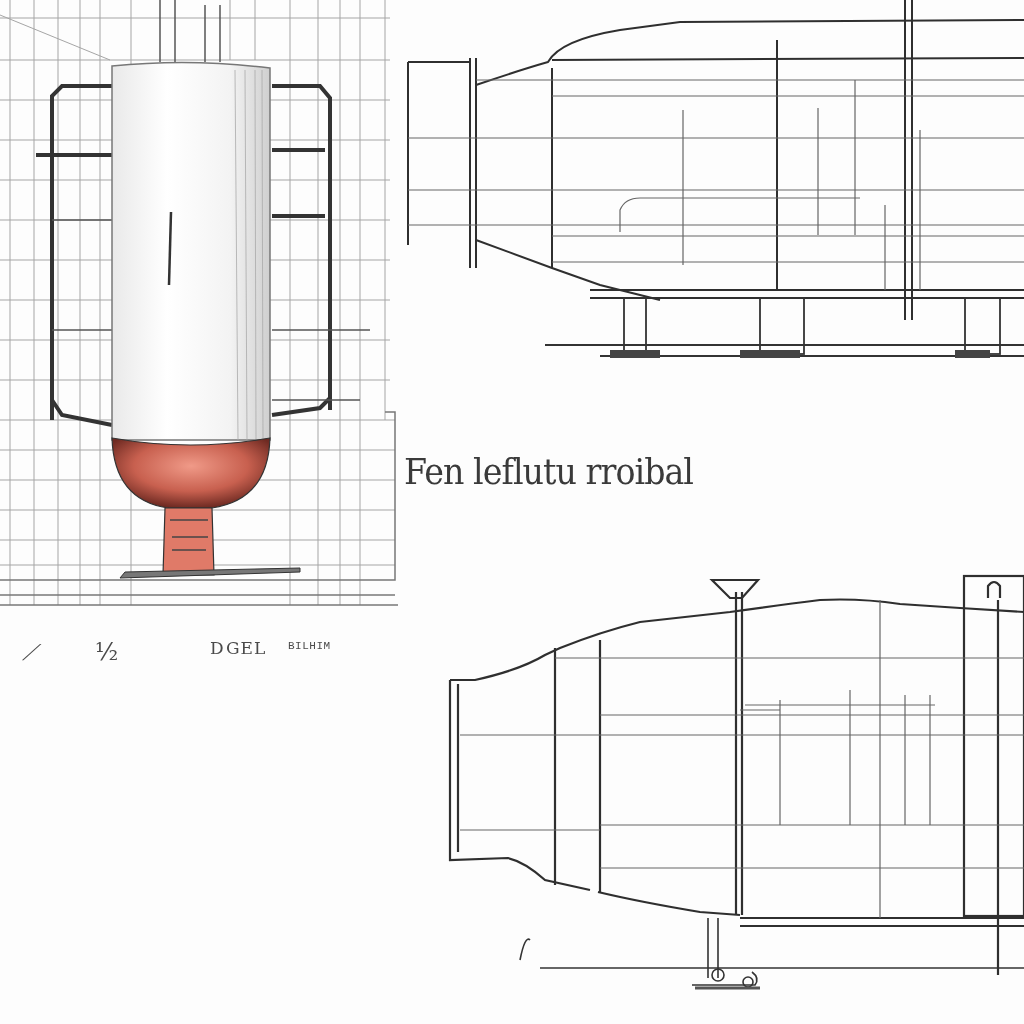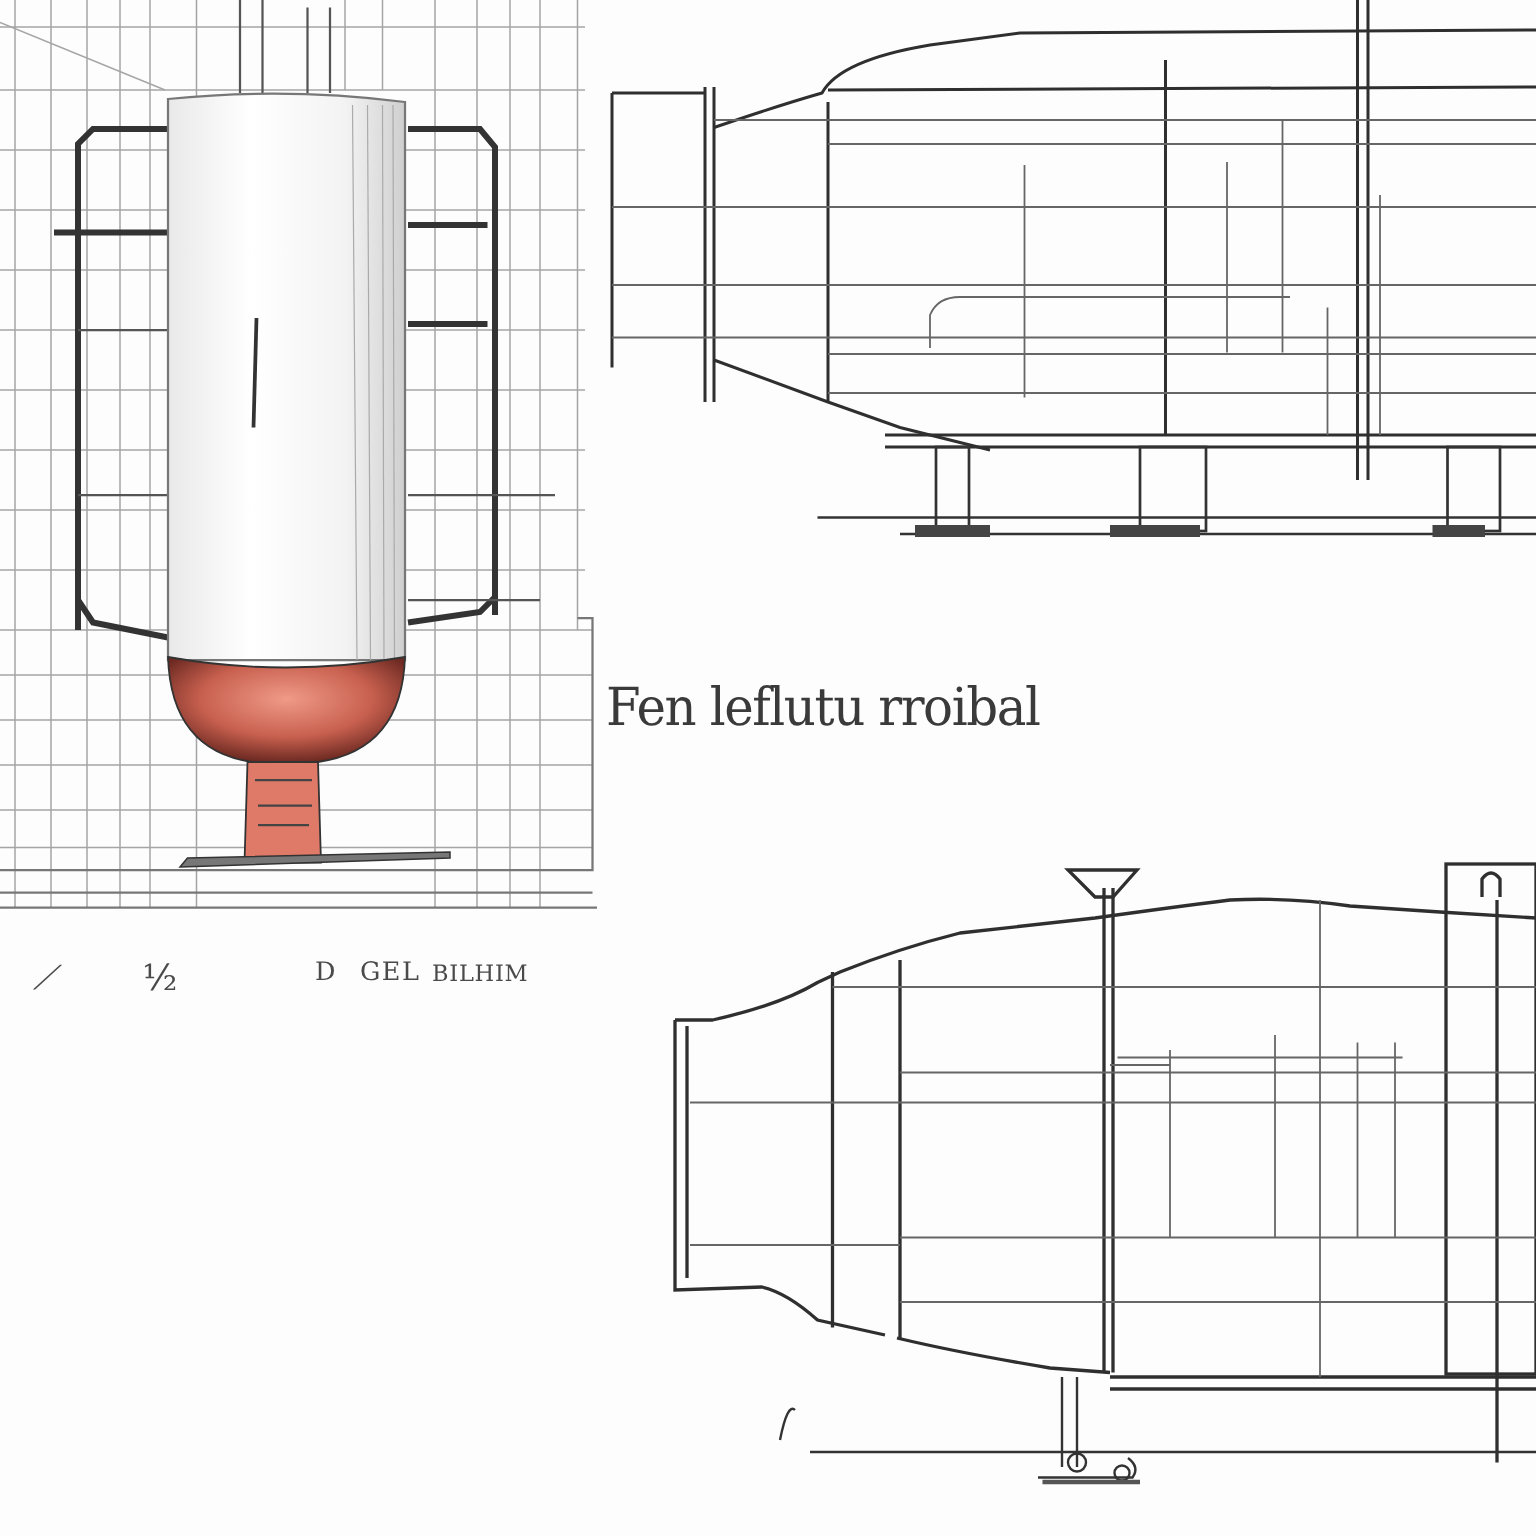--- a/index.html
+++ b/index.html
@@ -3,21 +3,21 @@
 <meta charset="utf-8">
 <style>
   html,body{margin:0;padding:0;background:#fdfdfd;}
   body{width:1024px;height:1024px;position:relative;overflow:hidden;font-family:"Liberation Sans",sans-serif;}
   .layer{position:absolute;left:0;top:0;width:1024px;height:1024px;}
   .title{position:absolute;left:404px;top:452px;font-family:"DejaVu Serif",serif;font-size:35px;color:#3a3a3a;letter-spacing:-1px;white-space:nowrap;transform:scaleX(0.95);transform-origin:left top;}
   .lbl{position:absolute;font-family:"DejaVu Serif",serif;color:#4a4a4a;white-space:nowrap;}
   .lbl1{left:22px;top:640px;font-size:22px;font-style:italic;}
   .lbl2{left:95px;top:638px;font-size:24px;}
   .lbl3{left:210px;top:638px;font-size:17px;letter-spacing:1px;}
-  .lbl4{left:288px;top:640px;font-size:15px;letter-spacing:0.5px;}
+  .lbl4{left:288px;top:640px;font-size:11px;letter-spacing:0.5px;font-family:Liberation Mono, monospace;}
 </style>
 </head>
 <body>
 
 <svg class="layer" viewBox="0 0 1024 1024">
   <defs>
     <linearGradient id="tankGrad" x1="0" x2="1" y1="0" y2="0">
       <stop offset="0" stop-color="#e9e9e9"></stop>
       <stop offset="0.35" stop-color="#ffffff"></stop>
       <stop offset="0.75" stop-color="#f3f3f3"></stop>
@@ -196,14 +196,14 @@
     <circle cx="718" cy="975" r="6"></circle>
     <circle cx="748" cy="982" r="5"></circle>
   </g>
   <line x1="695" y1="988" x2="760" y2="988" stroke="#555" stroke-width="3"></line>
 </svg>
 
 <div class="title">Fen leflutu rroibal</div>
 <div class="lbl lbl1">⟋</div>
 <div class="lbl lbl2">½</div>
 <div class="lbl lbl3">D</div>
-<div class="lbl lbl3" style="left:240px;">GEL</div>
+<div class="lbl lbl3" style="left:226px;">GEL</div>
 <div class="lbl lbl4">BILHIM</div>
 
 </body></html>

